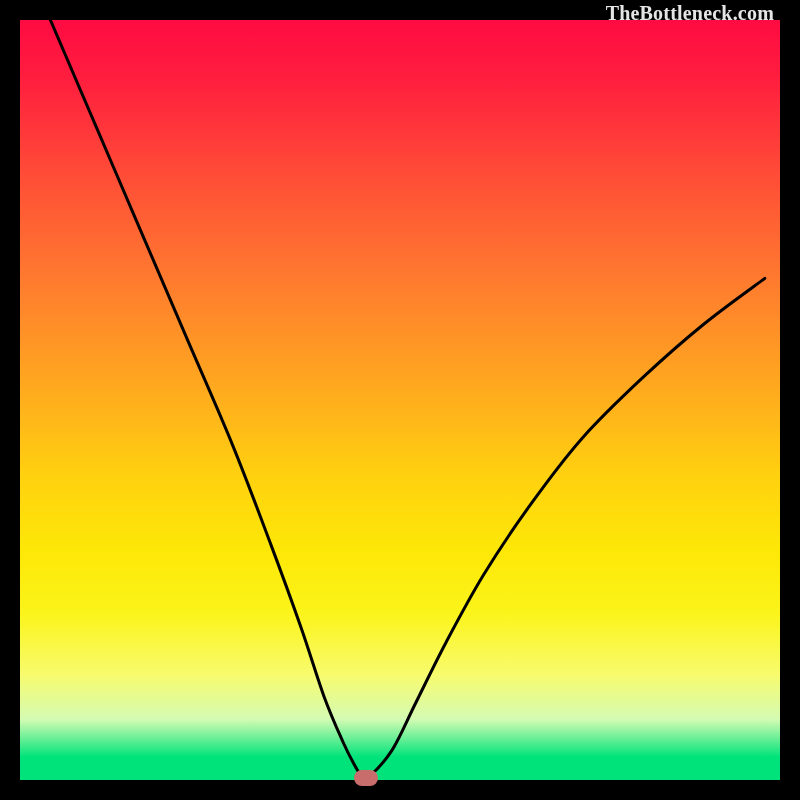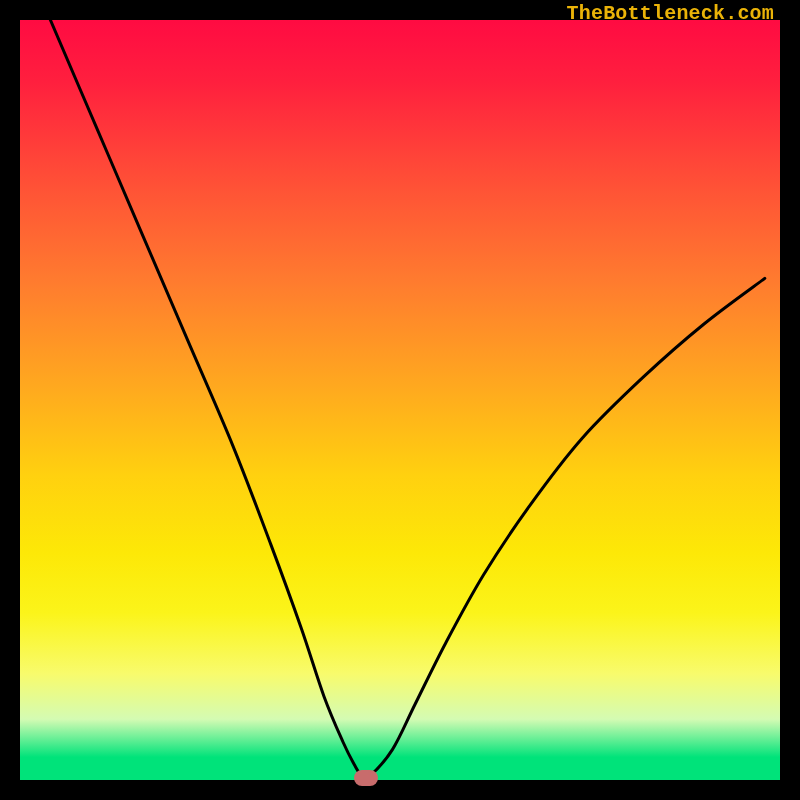--- a/index.html
+++ b/index.html
@@ -28,24 +28,24 @@
       #f8fb6c 86%,
       #d4fbb3 92%,
       #00e37a 97%,
       #00e37a 100%
     );
   }
   .watermark {
     position: absolute;
     top: 2px;
     right: 26px;
-    font-family: Liberation Mono, monospace;
+    font-family: Liberation Serif, serif;
     font-size: 20px;
     font-weight: 600;
-    color: #eab308;
+    color: #e5e5e5;
     letter-spacing: 0.2px;
   }
   svg.curve {
     position: absolute;
     left: 0;
     top: 0;
     width: 760px;
     height: 760px;
   }
   .marker {

